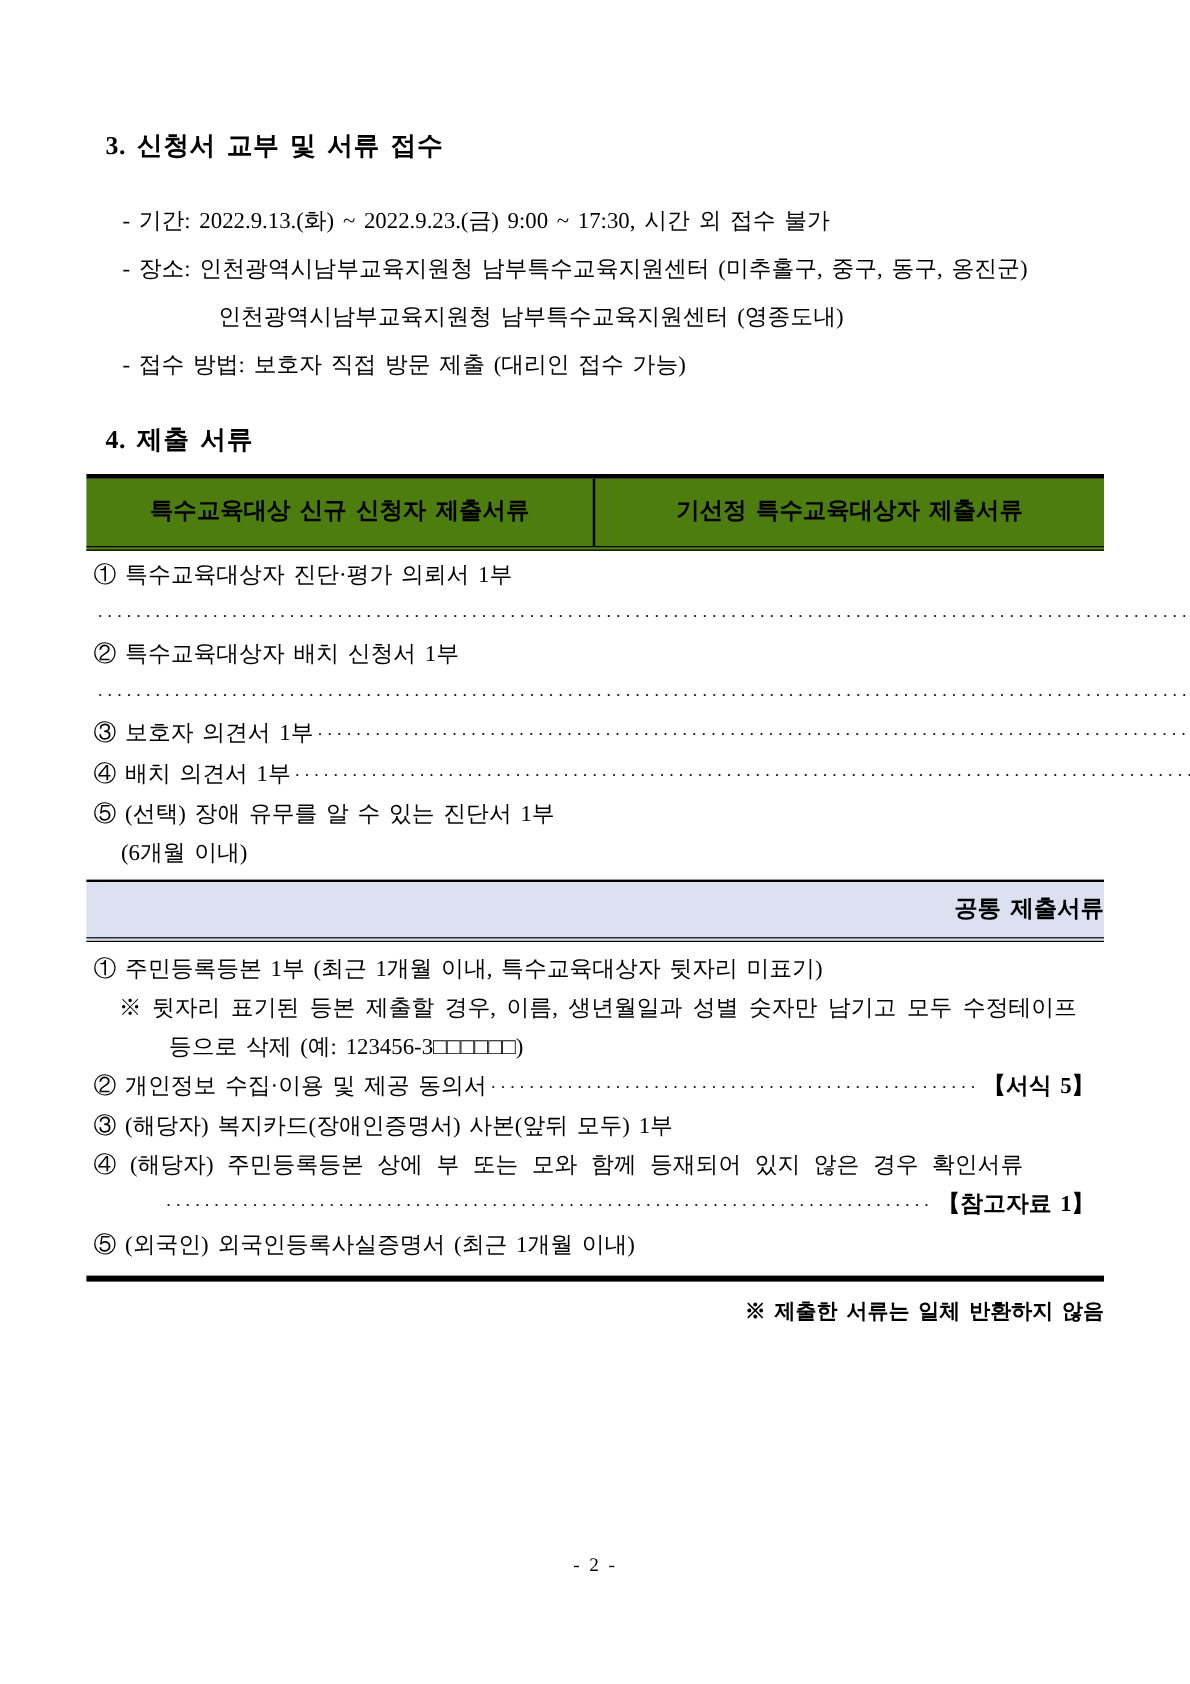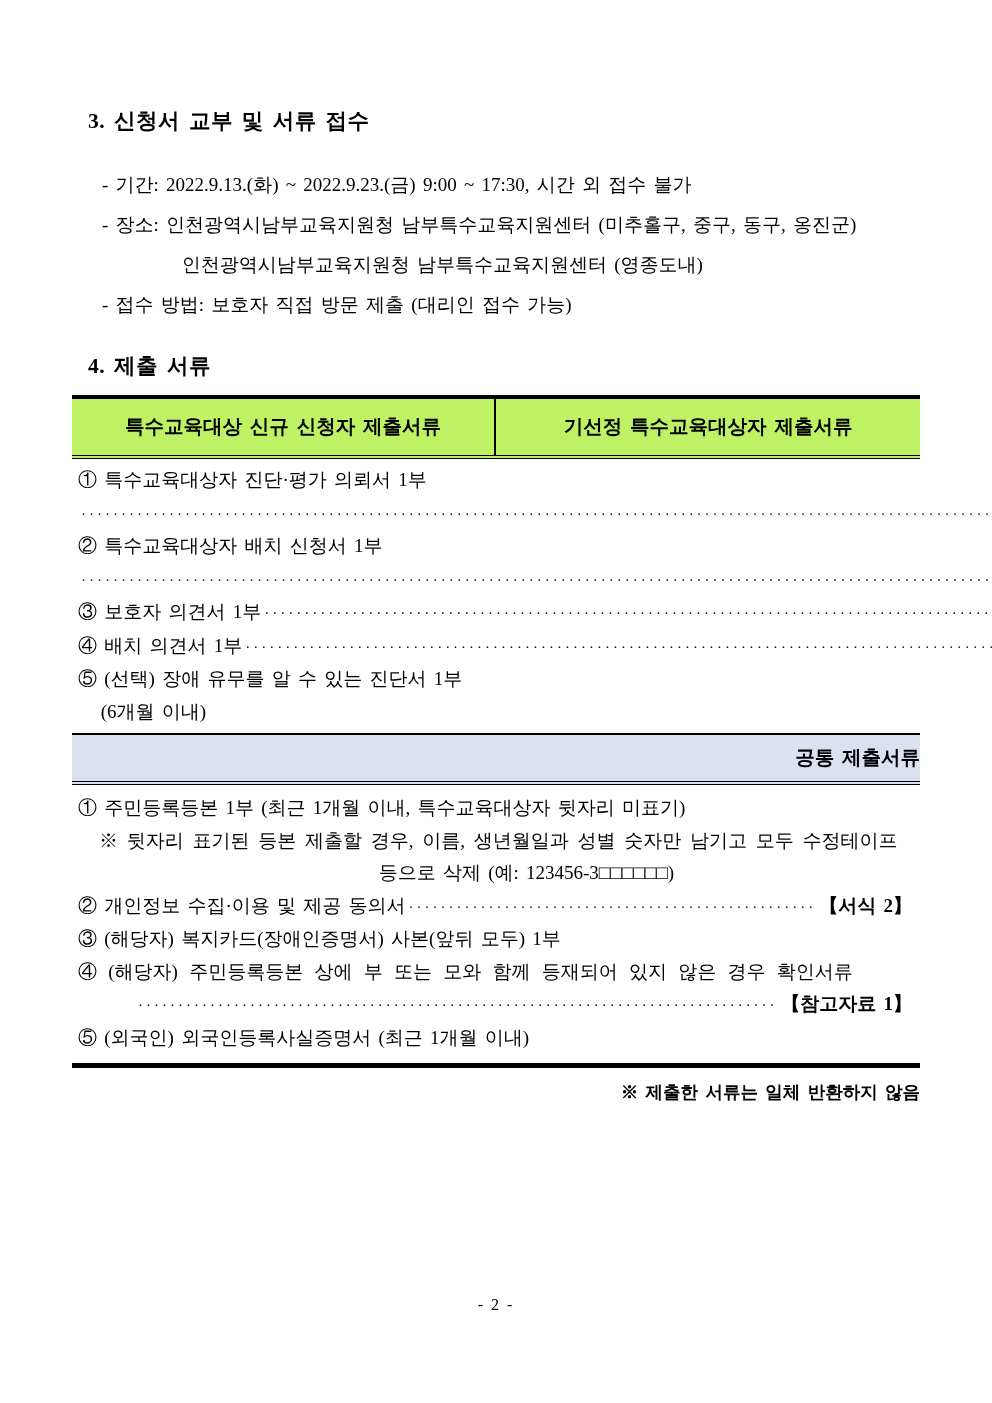--- a/index.html
+++ b/index.html
@@ -34,21 +34,21 @@
   .s3-note{
     padding-left:36px;font-size:17.5px;line-height:42px;word-spacing:2px;
   }
 
   
   .doc-table{
     width:848px;border-top:4px solid #000;border-bottom:5px solid #000;
   }
   .thead-row{
     display:grid;grid-template-columns:1fr 1fr;
-    background:#bef264;border-bottom:4px double #000;
+    background:#4d7c0f;border-bottom:4px double #000;
   }
   .thead-cell{
     font-size:19.5px;font-weight:bold;text-align:center;
     line-height:56px;height:56px;word-spacing:3px;
   }
   .thead-cell.left{border-right:2px solid #000;}
   .tbody-row{display:grid;grid-template-columns:1fr 1fr;border-bottom:2px solid #000;}
   .tcell{padding:5px 8px 5px 6px;}
   .tcell .line{line-height:32.5px;}
   .tcell-left{border-right:2px solid #000;}
@@ -113,25 +113,25 @@
             </div>
             <div class="line"><span class="t">⑤ (선택) 장애 유무를 알 수 있는 진단서 1부</span></div>
             <div class="line" style="padding-left: 1.2em;"><span class="t">(6개월 이내)</span></div>
           </div>
 
       </div>
       <div class="common-header">공통 제출서류</div>
       <div class="common-body">
           <div class="line"><span class="t">① 주민등록등본 1부 (최근 1개월 이내, 특수교육대상자 뒷자리 미표기)</span></div>
           <div class="line spread2" style="padding-left: 1.1em;"><span class="t">※ 뒷자리 표기된 등본 제출할 경우, 이름, 생년월일과 성별 숫자만 남기고 모두 수정테이프</span></div>
-          <div class="line" style="padding-left: 3.3em; text-align: center;"><span class="t">등으로 삭제 (예: 123456-3□□□□□□)</span></div>
+          <div class="line" style="padding-left: 3.3em;"><span class="t">등으로 삭제 (예: 123456-3□□□□□□)</span></div>
           <div class="line flex">
             <span class="t">② 개인정보 수집·이용 및 제공 동의서</span>
             <span class="dots"></span>
-            <span class="form-ref">【서식 2】</span>
+            <span class="form-ref">【서식 5】</span>
           </div>
           <div class="line"><span class="t">③ (해당자) 복지카드(장애인증명서) 사본(앞뒤 모두) 1부</span></div>
           <div class="line spread"><span class="t">④ (해당자) 주민등록등본 상에 부 또는 모와 함께 등재되어 있지 않은 경우 확인서류</span></div>
           <div class="line flex" style="padding-left: 3em;">
             <span class="dots"></span>
             <span class="form-ref">【참고자료 1】</span>
           </div>
           <div class="line"><span class="t">⑤ (외국인) 외국인등록사실증명서 (최근 1개월 이내)</span></div>
         </div>
     </div>

